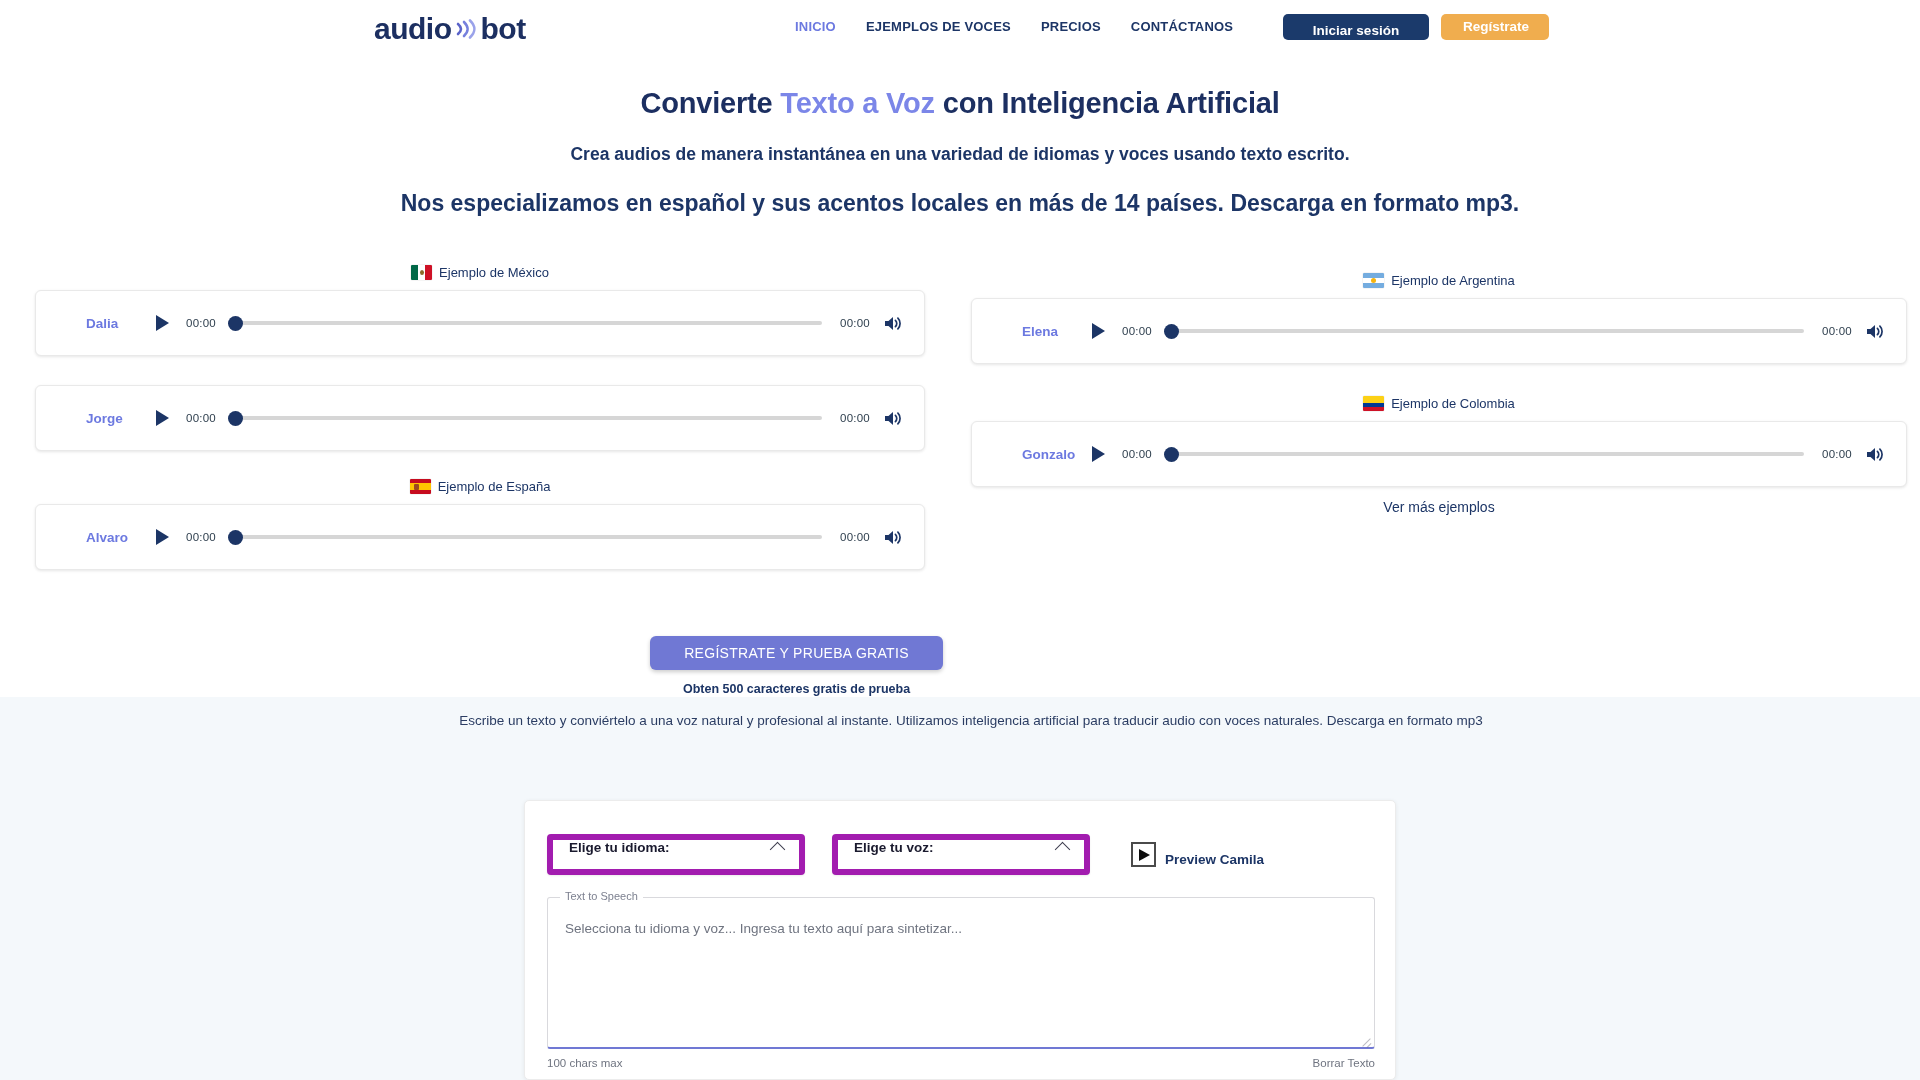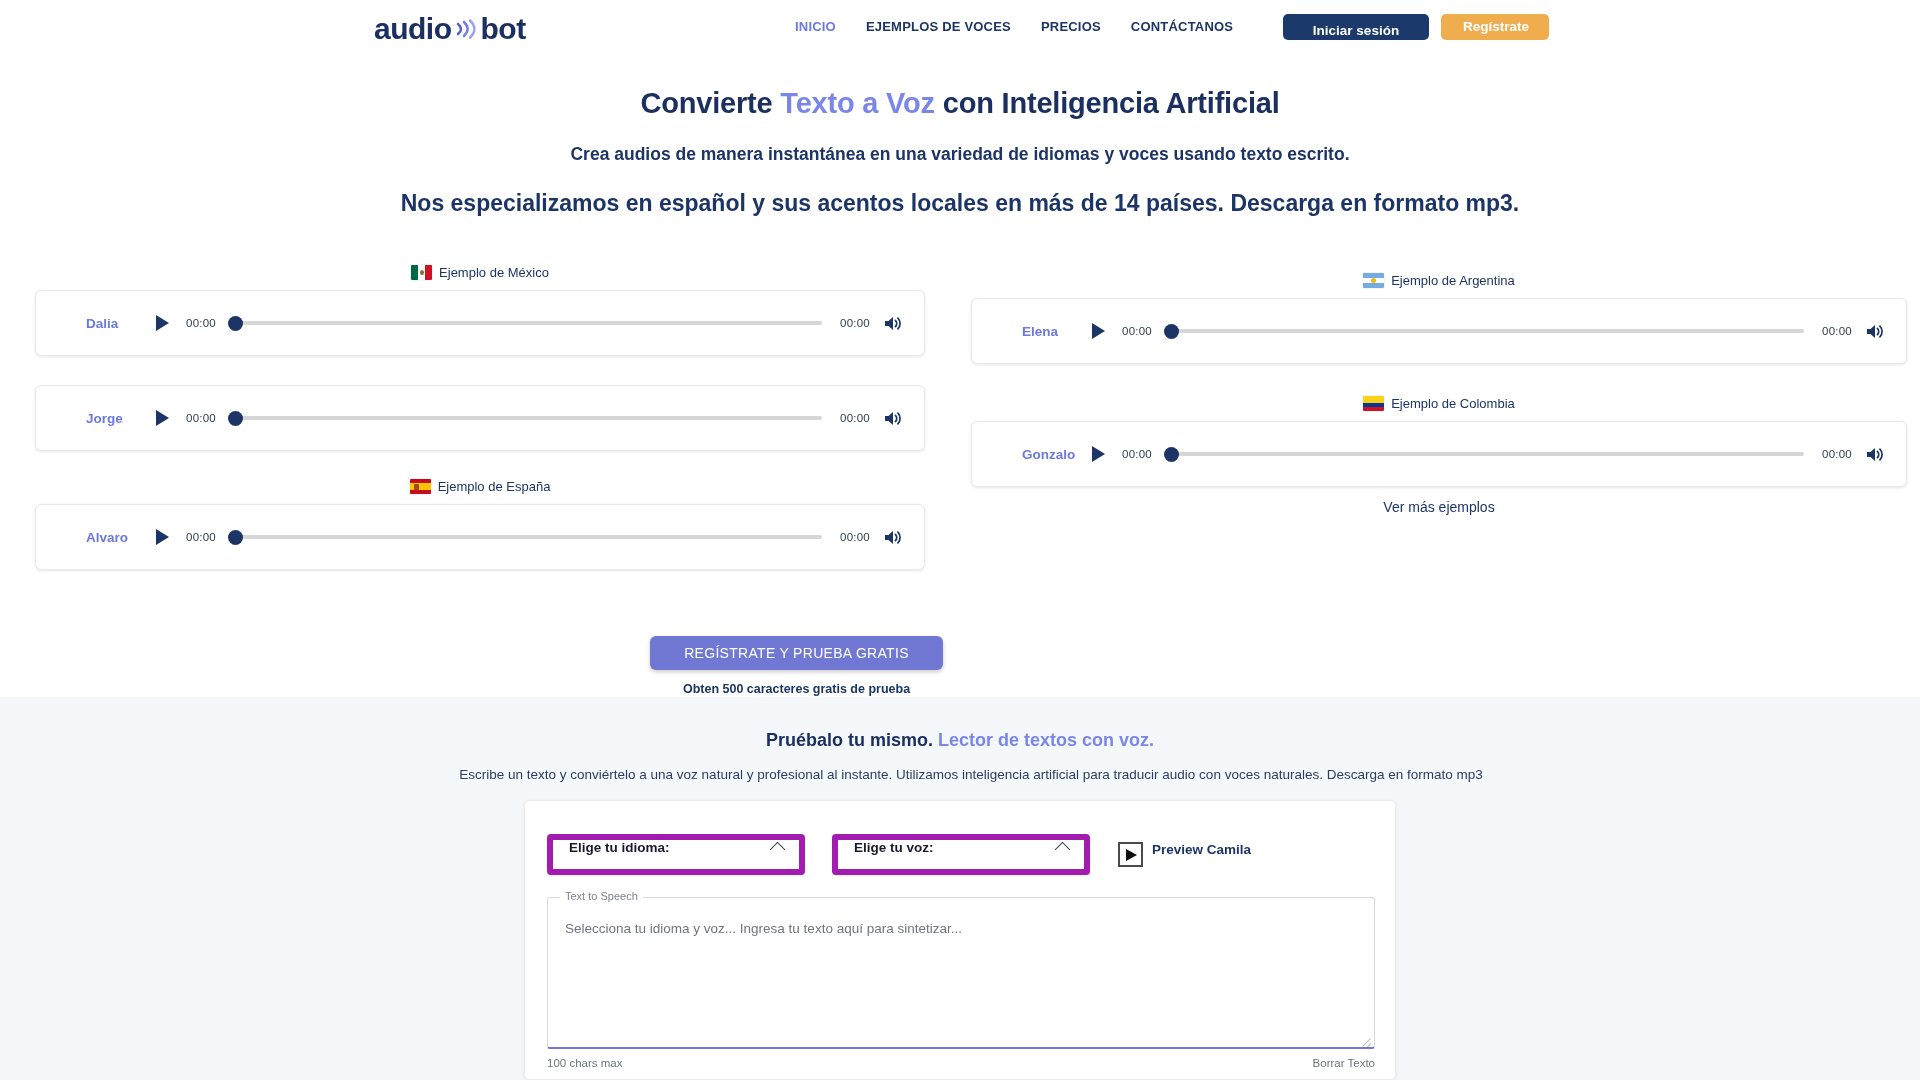--- a/index.html
+++ b/index.html
@@ -347,23 +347,23 @@
   }
   .chev {
     width: 11px; height: 11px;
     border-left: 1.6px solid #3d3d4e;
     border-top: 1.6px solid #3d3d4e;
     transform: rotate(45deg);
     margin-top: 4px;
   }
   .preview-box {
     display: flex;
-    align-items: flex-start;
+    align-items: flex-end;
     gap: 9px;
-    margin-left: 1px;
+    margin-left: 14px;
   }
   .preview-btn {
     width: 25px; height: 25px;
     border: 2px solid #4a4a4a;
     background: #ffffff;
     display: flex;
     align-items: center;
     justify-content: center;
     cursor: pointer;
   }
@@ -608,23 +608,20 @@
       <div class="more-link">Ver más ejemplos</div>
     </div>
   </div>
 
   <div class="cta-wrap">
     <button class="cta-btn">REGÍSTRATE Y PRUEBA GRATIS</button>
     <div class="cta-note">Obten 500 caracteres gratis de prueba</div>
   </div>
 
   <div class="bottom">
-    <div class="b-title">
-      <span>Pruébalo tu mismo. </span><span class="accent">Lector de textos con voz.</span>
-    </div>
     <div class="b-sub">Escribe un texto y conviértelo a una voz natural y profesional al instante. Utilizamos inteligencia artificial para traducir audio con voces naturales. Descarga en formato mp3</div>
 
     <div class="form-card">
       <div class="form-row">
         <div class="select">
           <span>Elige tu idioma:</span>
           <span class="chev"></span>
         </div>
         <div class="select">
           <span>Elige tu voz:</span>

